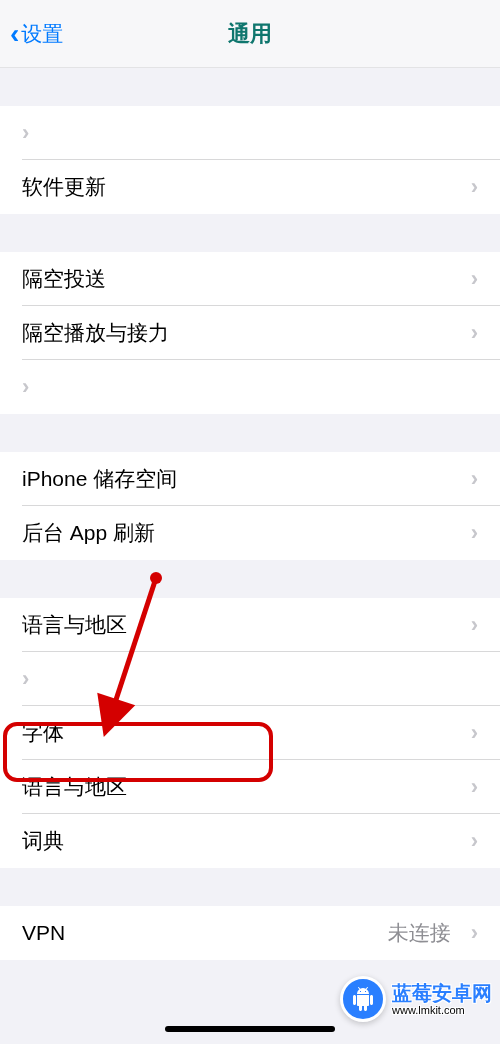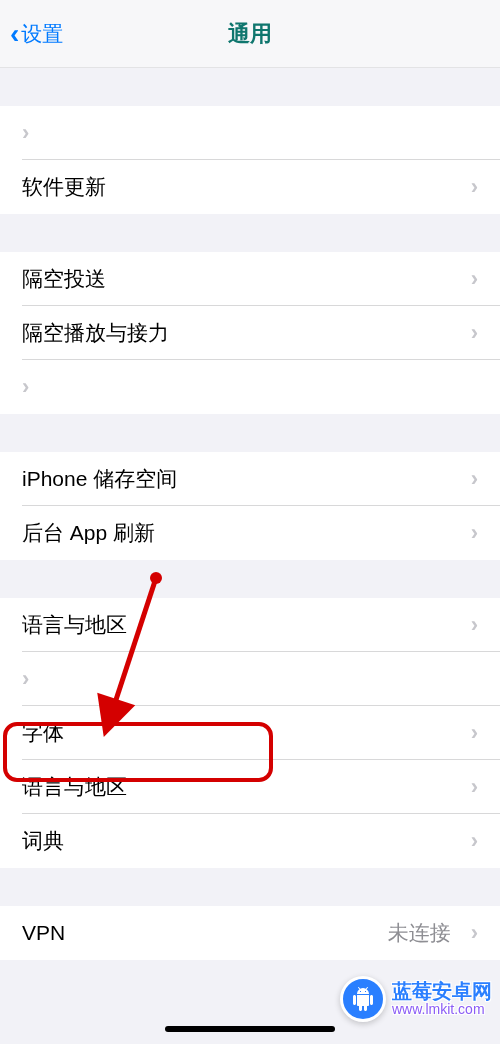--- a/index.html
+++ b/index.html
@@ -127,22 +127,22 @@
       flex-direction: column;
       line-height: 1.1;
     }
     .wm-title {
       font-size: 20px;
       font-weight: 700;
       color: #2a7fff;
       text-shadow: 1px 1px 0 #fff, -1px -1px 0 #fff, 1px -1px 0 #fff, -1px 1px 0 #fff;
     }
     .wm-url {
-      font-size: 14px;
-      color: #8b5cf6;
+      font-size: 11px;
+      color: #000000;
       text-shadow: 1px 1px 0 #fff, -1px -1px 0 #fff, 1px -1px 0 #fff, -1px 1px 0 #fff;
     }
     .home-indicator {
       position: absolute;
       bottom: 12px;
       left: 50%;
       transform: translateX(-50%);
       width: 170px;
       height: 6px;
       background: #000;

